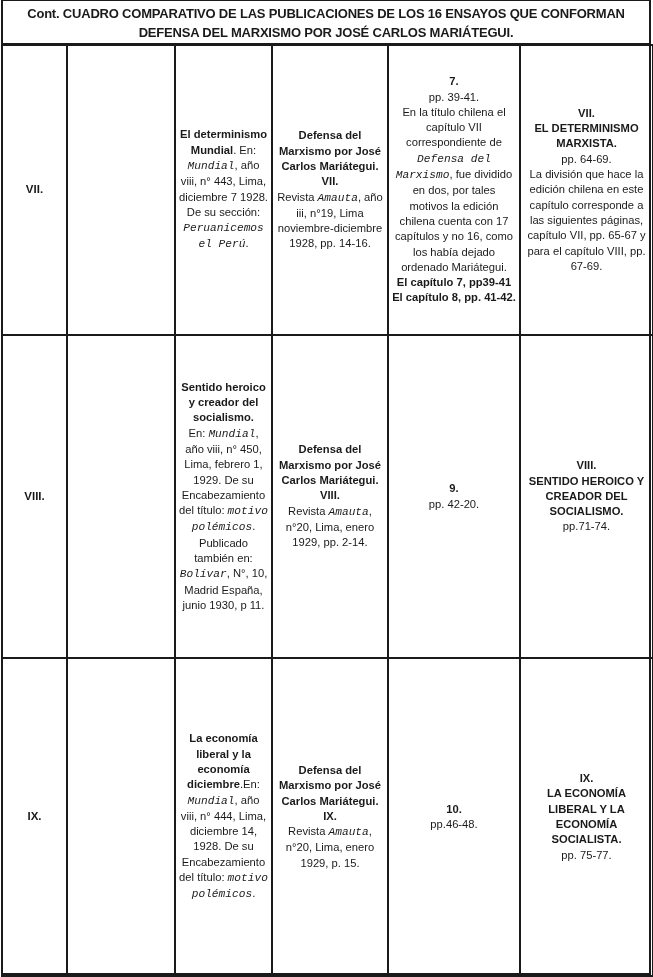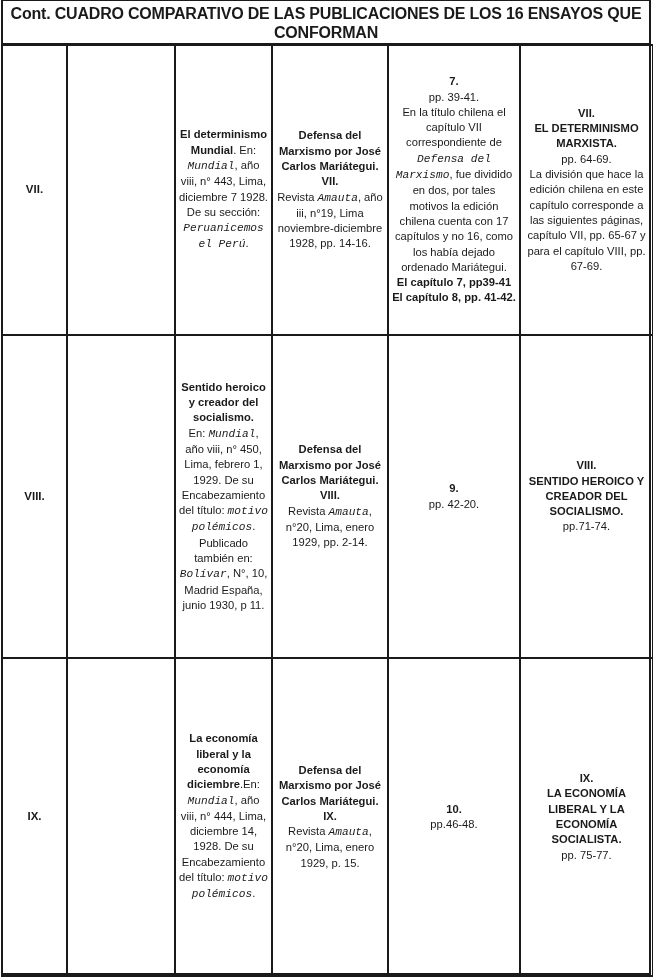--- a/index.html
+++ b/index.html
@@ -2,40 +2,41 @@
 <html><head>
 <meta charset="utf-8">
 <style>
   html, body { margin:0; padding:0; background:#ffffff; }
   body { width:653px; height:977px; position:relative; overflow:hidden;
          font-family:"Liberation Sans", sans-serif; color:#1a1a1a; }
   .frame { position:absolute; left:1px; top:0; width:650px; height:975px;
            border:2px solid #1a1a1a; border-top:1px solid #1a1a1a; box-sizing:border-box; }
   .title { position:absolute; left:1px; top:0; width:650px; height:45px;
            box-sizing:border-box; text-align:center; font-weight:bold;
-           font-size:16px; line-height:19px; padding-top:4px;
+           font-size:13px; line-height:19px; padding-top:4px;
            border-bottom:2px solid #1a1a1a; letter-spacing:-0.2px; }
   table { position:absolute; left:1px; top:44px; border-collapse:collapse;
           table-layout:fixed; width:651px; }
   td { border:2px solid #1a1a1a; text-align:center; vertical-align:middle;
        font-size:11.2px; line-height:15.3px; padding:0 3px; box-sizing:border-box; }
   tr.r1 { height:290px; }
   tr.r2 { height:323px; }
   tr.r3 { height:318px; }
   .b { font-weight:bold; }
   .i { font-style:italic;font-family:Liberation Mono, monospace; }
   .roman { font-weight:bold; font-size:11.5px; }
 </style>
 </head>
 <body>
 
 <div class="frame"></div>
 
 <div class="title">
   <div>Cont. CUADRO COMPARATIVO DE LAS PUBLICACIONES DE LOS 16 ENSAYOS QUE CONFORMAN</div>
+  <div>DEFENSA DEL MARXISMO POR JOSÉ CARLOS MARIÁTEGUI.</div>
 </div>
 
 <table>
   <colgroup>
     <col style="width:65px">
       <col style="width:108px">
       <col style="width:97px">
     <col style="width:116px">
       <col style="width:132px">
       <col style="width:133px">

